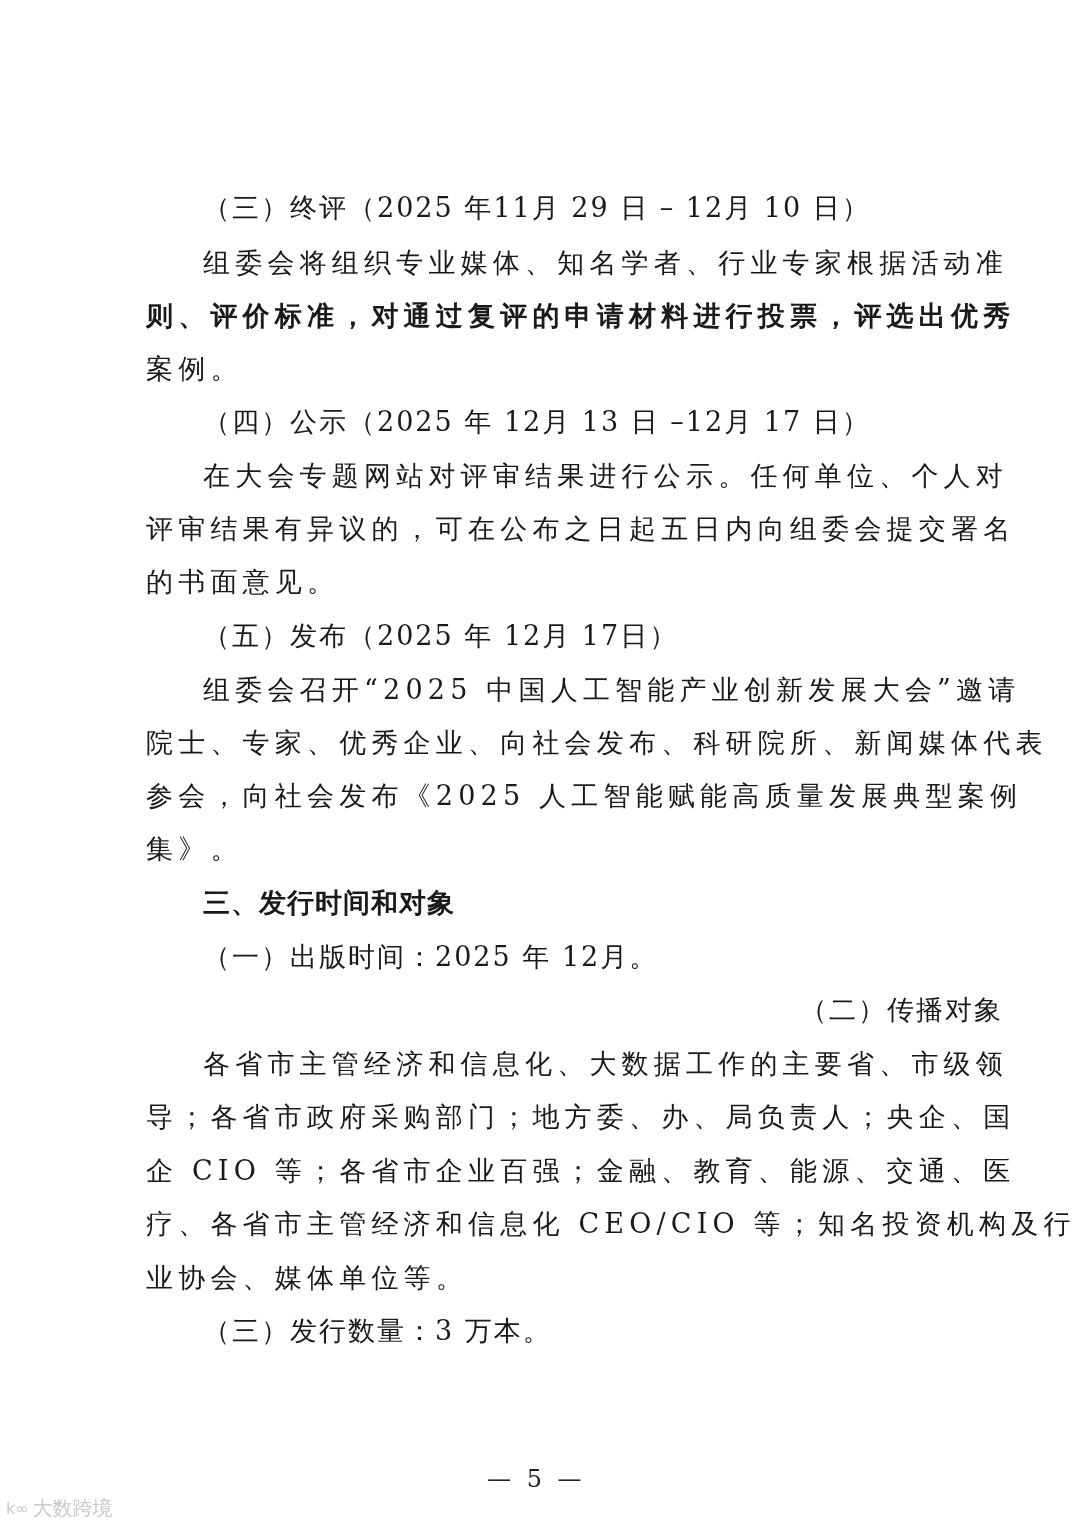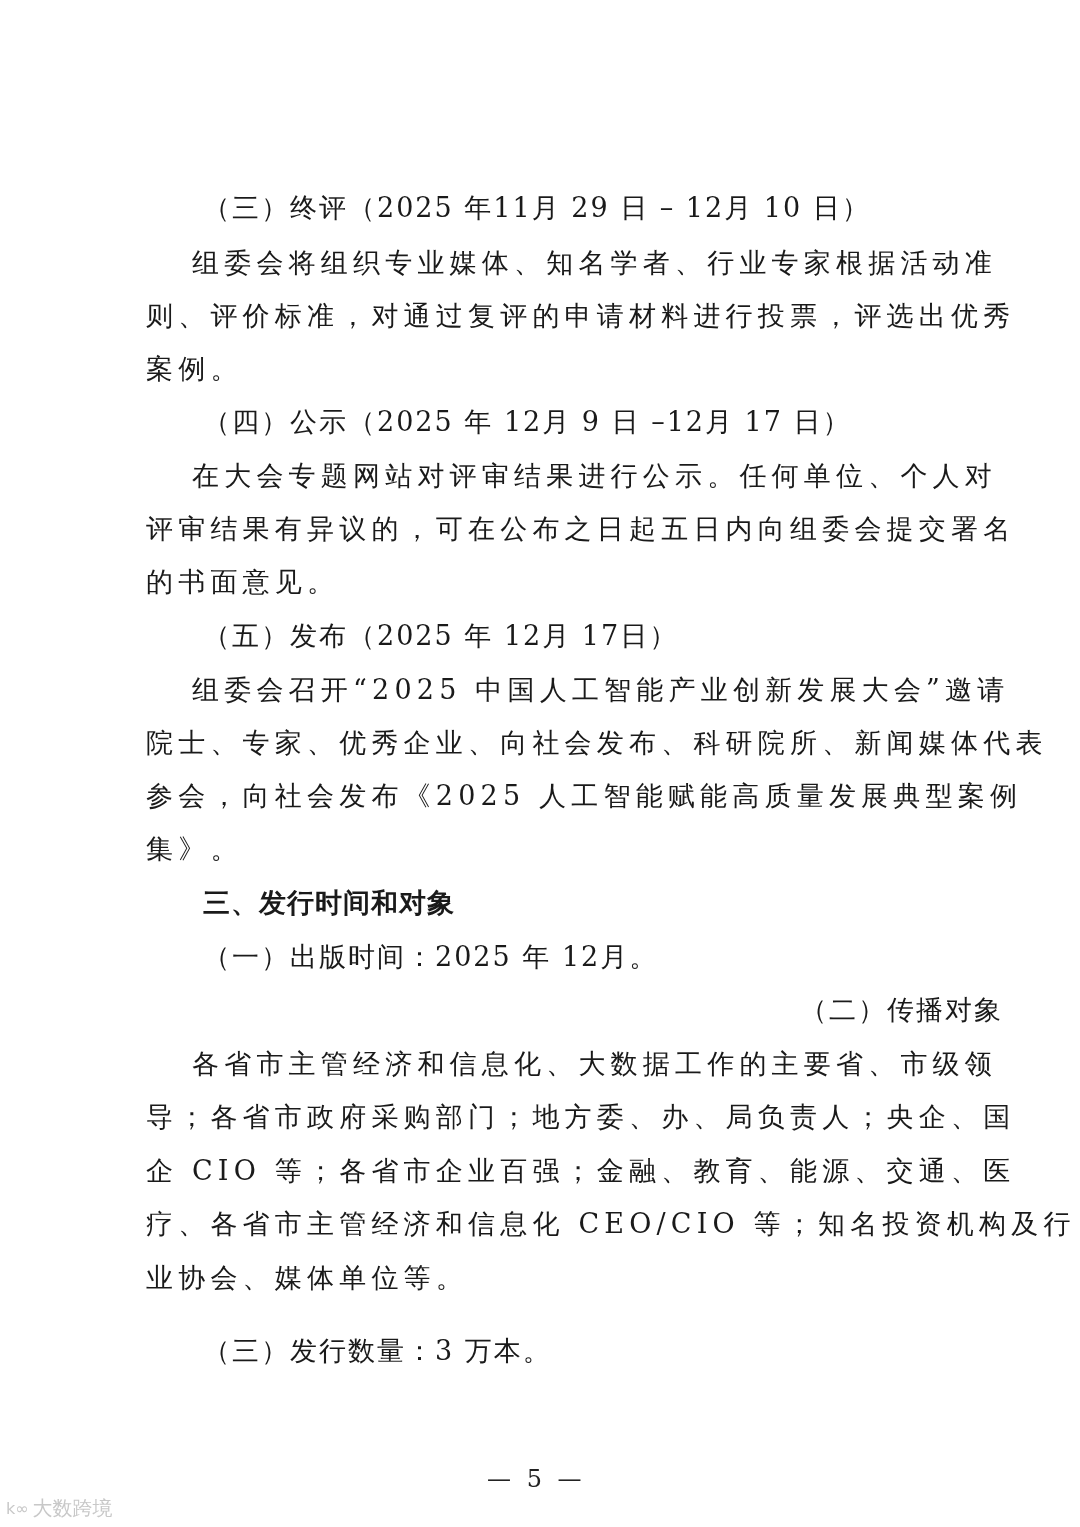--- a/index.html
+++ b/index.html
@@ -1,60 +1,60 @@
 <!DOCTYPE html>
 <html><head>
 <meta charset="utf-8">
 <style>
   html, body { margin: 0; padding: 0; background: #ffffff; }
   body { width: 1080px; height: 1527px; position: relative; overflow: hidden;
          font-family: "DejaVu Serif", "Liberation Serif", serif; color: #1a1a1a; }
   .page { position: absolute; left: 0; top: 0; width: 1080px; height: 1527px; }
   .line { position: absolute; left: 146px; width: 800px; font-size: 27px; line-height: 32px;
           letter-spacing: 5.2px; white-space: nowrap; }
-  .indent { left: 192px; text-align: right; }
+  .indent { left: 203px; text-align: right; }
   .heading { left: 203px; font-family: Liberation Serif, serif; font-weight: bold; letter-spacing: 1px; }
   .sub { left: 203px; letter-spacing: 2px; }
   .pagenum { position: absolute; left: 487px; top: 1465px; font-size: 24px; letter-spacing: 4px; color: #222; }
   .wm-left { position: absolute; left: 6px; top: 1495px; font-size: 20px; color: #c8c8c8;
              font-family: "DejaVu Sans", sans-serif; display: flex; align-items: center; gap: 4px; }
   .wm-left .logo { font-size: 16px; color: #c8c8c8; }
   .wm-right { position: absolute; left: 700px; top: 1462px; display: flex; align-items: center; gap: 8px;
               font-family: "DejaVu Sans", "Liberation Sans", sans-serif; font-size: 28px; color: #2b2b2b; font-weight: bold; }
   .wechat-icon { width: 40px; height: 34px; position: relative; }
   .wechat-icon .b1 { position: absolute; left: 0; top: 0; width: 26px; height: 22px; background: #333; border-radius: 50%; }
   .wechat-icon .b2 { position: absolute; left: 14px; top: 10px; width: 24px; height: 20px; background: #333; border-radius: 50%; border: 2px solid #fff; }
 </style>
 </head>
 <body>
 
 <div class="page">
   <div id="content">
       <div class="line sub" style="top: 192px;">（三）终评（2025 年11月 29 日 – 12月 10 日）</div>
       <div class="line indent" style="top: 247px;">组委会将组织专业媒体、知名学者、行业专家根据活动准</div>
-      <div class="line " style="top: 300px;">则、评价标准，对通过复评的申请材料进行投票，评选出优秀</div>
+      <div class="line " style="top: 300px; font-weight: bold;">则、评价标准，对通过复评的申请材料进行投票，评选出优秀</div>
       <div class="line " style="top: 353px;">案例。</div>
-      <div class="line sub" style="top: 406px;">（四）公示（2025 年 12月 9 日 –12月 17 日）</div>
+      <div class="line sub" style="top: 406px;">（四）公示（2025 年 12月 13 日 –12月 17 日）</div>
       <div class="line indent" style="top: 460px;">在大会专题网站对评审结果进行公示。任何单位、个人对</div>
       <div class="line " style="top: 513px;">评审结果有异议的，可在公布之日起五日内向组委会提交署名</div>
       <div class="line " style="top: 566px;">的书面意见。</div>
       <div class="line sub" style="top: 620px;">（五）发布（2025 年 12月 17日）</div>
       <div class="line indent" style="top: 674px;">组委会召开“2025 中国人工智能产业创新发展大会”邀请</div>
       <div class="line " style="top: 727px;">院士、专家、优秀企业、向社会发布、科研院所、新闻媒体代表</div>
       <div class="line " style="top: 780px;">参会，向社会发布《2025 人工智能赋能高质量发展典型案例</div>
       <div class="line " style="top: 833px;">集》。</div>
       <div class="line heading" style="top: 887px;">三、发行时间和对象</div>
       <div class="line sub" style="top: 941px;">（一）出版时间：2025 年 12月。</div>
       <div class="line sub" style="top: 994px; text-align: right;">（二）传播对象</div>
       <div class="line indent" style="top: 1048px;">各省市主管经济和信息化、大数据工作的主要省、市级领</div>
       <div class="line " style="top: 1101px;">导；各省市政府采购部门；地方委、办、局负责人；央企、国</div>
       <div class="line " style="top: 1155px;">企 CIO 等；各省市企业百强；金融、教育、能源、交通、医</div>
       <div class="line " style="top: 1208px;">疗、各省市主管经济和信息化 CEO/CIO 等；知名投资机构及行</div>
       <div class="line " style="top: 1262px;">业协会、媒体单位等。</div>
-      <div class="line sub" style="top: 1315px; margin-top: 20px;">（三）发行数量：3 万本。</div>
+      <div class="line sub" style="top: 1315px;">（三）发行数量：3 万本。</div>
     </div>
 
   <div class="pagenum">— 5 —</div>
 
   <div class="wm-left">
     <span class="logo">k∞</span>
     <span>大数跨境</span>
   </div>
 
 </div>

